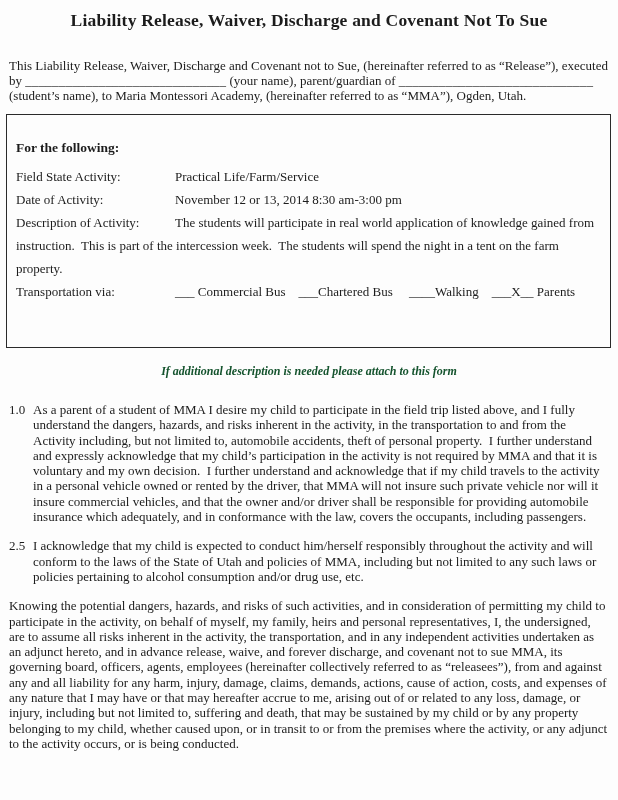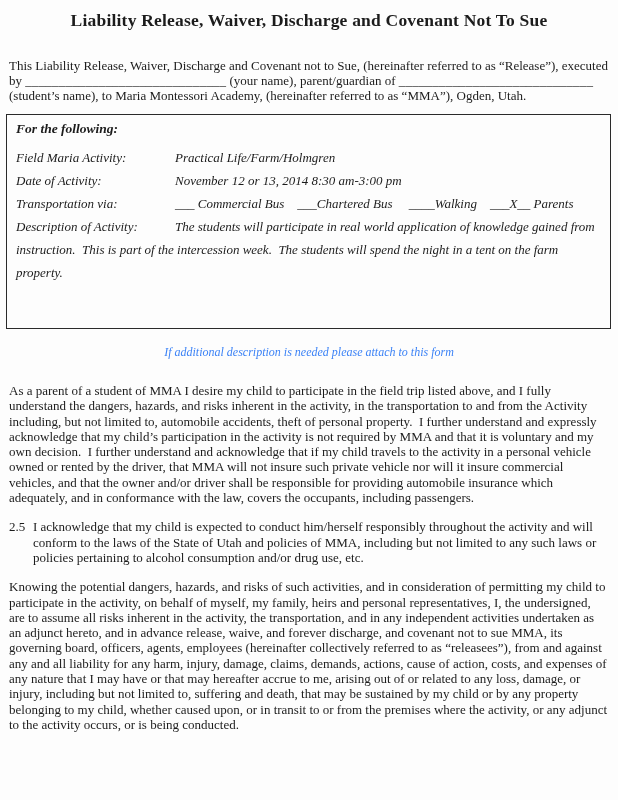--- a/index.html
+++ b/index.html
@@ -29,22 +29,21 @@
   .intro {
     margin: 27px 0 0 0;
     line-height: 15px;
   }
   .blank {
     letter-spacing: 0.2px;
   }
   .activity-box {
     margin: 11px -2px 16px -3px;
     border: 1.5px solid #2a2a2a;
-    padding: 6px 10px 44px 9px;
-    font-style: italic;
+    padding: 25px 10px 44px 9px;
   }
   .box-heading {
     margin: 0 0 9px 0;
     font-weight: bold;
     font-size: 13.5px;
   }
   .field-row {
     margin: 0;
     line-height: 23px;
   }
@@ -54,21 +53,22 @@
     vertical-align: top;
   }
   .field-value {
     white-space: pre-wrap;
   }
   .box-note {
     margin: 9px 0 23px 0;
     text-align: center;
     font-style: italic;
     font-size: 12px;
-    color: #3b82f6;
+    color: #14532d;
+    font-weight: bold;
   }
   .clauses {
     margin: 0;
   }
   .clause {
     display: flex;
     margin: 0 0 14px 0;
     line-height: 15.3px;
   }
   .clause-num {
@@ -84,35 +84,36 @@
 
 <div class="page">
 
   <h1 class="doc-title">Liability Release, Waiver, Discharge and Covenant Not To Sue</h1>
 
   <p class="intro"><span>This Liability Release, Waiver, Discharge and Covenant not to Sue, (hereinafter referred to as “Release”), executed by </span><span class="blank">______________________________</span><span> (your name), parent/guardian of </span><span class="blank">_____________________________</span><span> (student’s name), to Maria Montessori Academy, (hereinafter referred to as “MMA”), Ogden, Utah.</span></p>
 
   <div class="activity-box">
     <p class="box-heading">For the following:</p>
 
-    <p class="field-row"><span class="field-label">Field Maria Activity:</span><span class="field-value">Practical Life/Farm/Holmgren</span></p>
+    <p class="field-row"><span class="field-label">Field State Activity:</span><span class="field-value">Practical Life/Farm/Service</span></p>
 
 
     <p class="field-row"><span class="field-label">Date of Activity:</span><span class="field-value">November 12 or 13, 2014 8:30 am-3:00 pm</span></p>
 
+    <p class="field-row"><span class="field-label">Description of Activity:</span><span class="field-value">The students will participate in real world application of knowledge gained from instruction.  This is part of the intercession week.  The students will spend the night in a tent on the farm property.</span></p>
+
     <p class="field-row"><span class="field-label">Transportation via:</span><span class="field-value">___ Commercial Bus    ___Chartered Bus     ____Walking    ___X__ Parents</span></p>
-
-    <p class="field-row"><span class="field-label">Description of Activity:</span><span class="field-value">The students will participate in real world application of knowledge gained from instruction.  This is part of the intercession week.  The students will spend the night in a tent on the farm property.</span></p>
   </div>
 
   <p class="box-note">If additional description is needed please attach to this form</p>
 
   <div class="clauses">
 
     <div class="clause">
+      <span class="clause-num">1.0</span>
       <span class="clause-text">As a parent of a student of MMA I desire my child to participate in the field trip listed above, and I fully understand the dangers, hazards, and risks inherent in the activity, in the transportation to and from the Activity including, but not limited to, automobile accidents, theft of personal property.  I further understand and expressly acknowledge that my child’s participation in the activity is not required by MMA and that it is voluntary and my own decision.  I further understand and acknowledge that if my child travels to the activity in a personal vehicle owned or rented by the driver, that MMA will not insure such private vehicle nor will it insure commercial vehicles, and that the owner and/or driver shall be responsible for providing automobile insurance which adequately, and in conformance with the law, covers the occupants, including passengers.</span>
     </div>
 
     <div class="clause">
       <span class="clause-num">2.5</span>
       <span class="clause-text">I acknowledge that my child is expected to conduct him/herself responsibly throughout the activity and will conform to the laws of the State of Utah and policies of MMA, including but not limited to any such laws or policies pertaining to alcohol consumption and/or drug use, etc.</span>
     </div>
 
     <div class="clause">
       <span class="clause-text">Knowing the potential dangers, hazards, and risks of such activities, and in consideration of permitting my child to participate in the activity, on behalf of myself, my family, heirs and personal representatives, I, the undersigned, are to assume all risks inherent in the activity, the transportation, and in any independent activities undertaken as an adjunct hereto, and in advance release, waive, and forever discharge, and covenant not to sue MMA, its governing board, officers, agents, employees (hereinafter collectively referred to as “releasees”), from and against any and all liability for any harm, injury, damage, claims, demands, actions, cause of action, costs, and expenses of any nature that I may have or that may hereafter accrue to me, arising out of or related to any loss, damage, or injury, including but not limited to, suffering and death, that may be sustained by my child or by any property belonging to my child, whether caused upon, or in transit to or from the premises where the activity, or any adjunct to the activity occurs, or is being conducted.</span>

